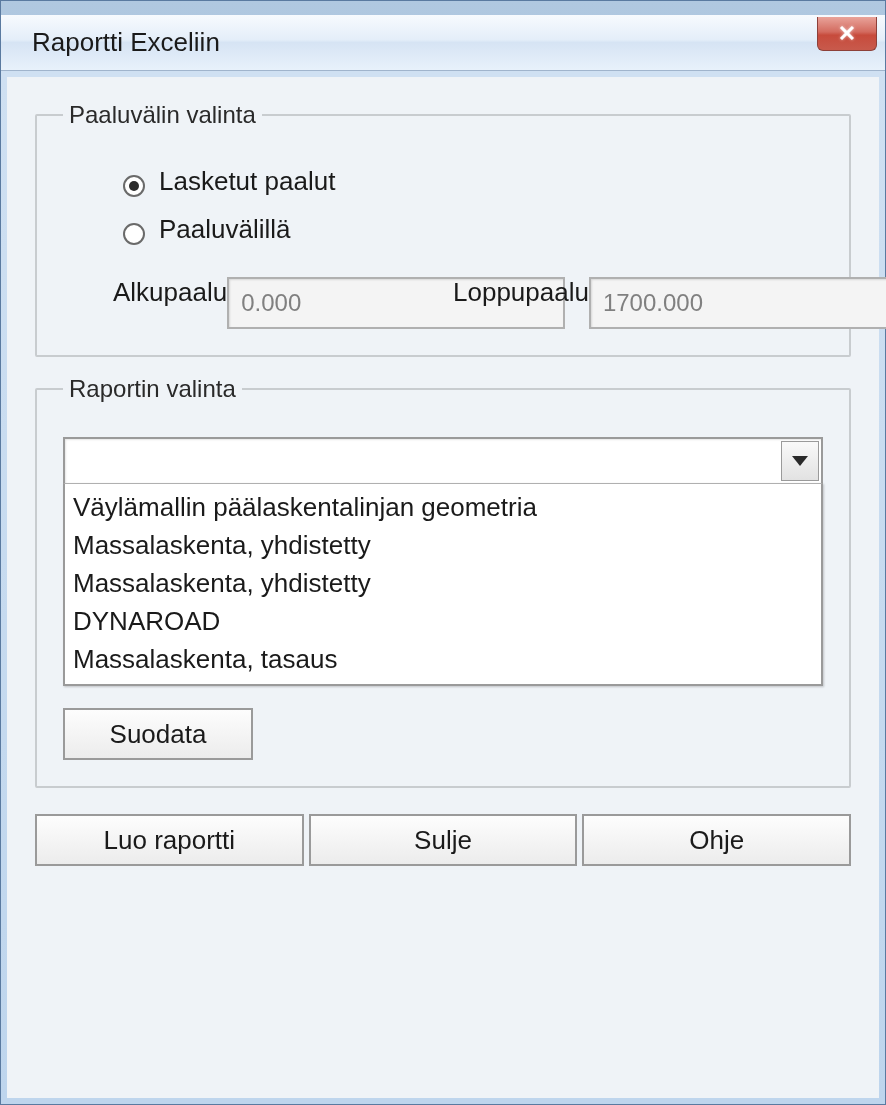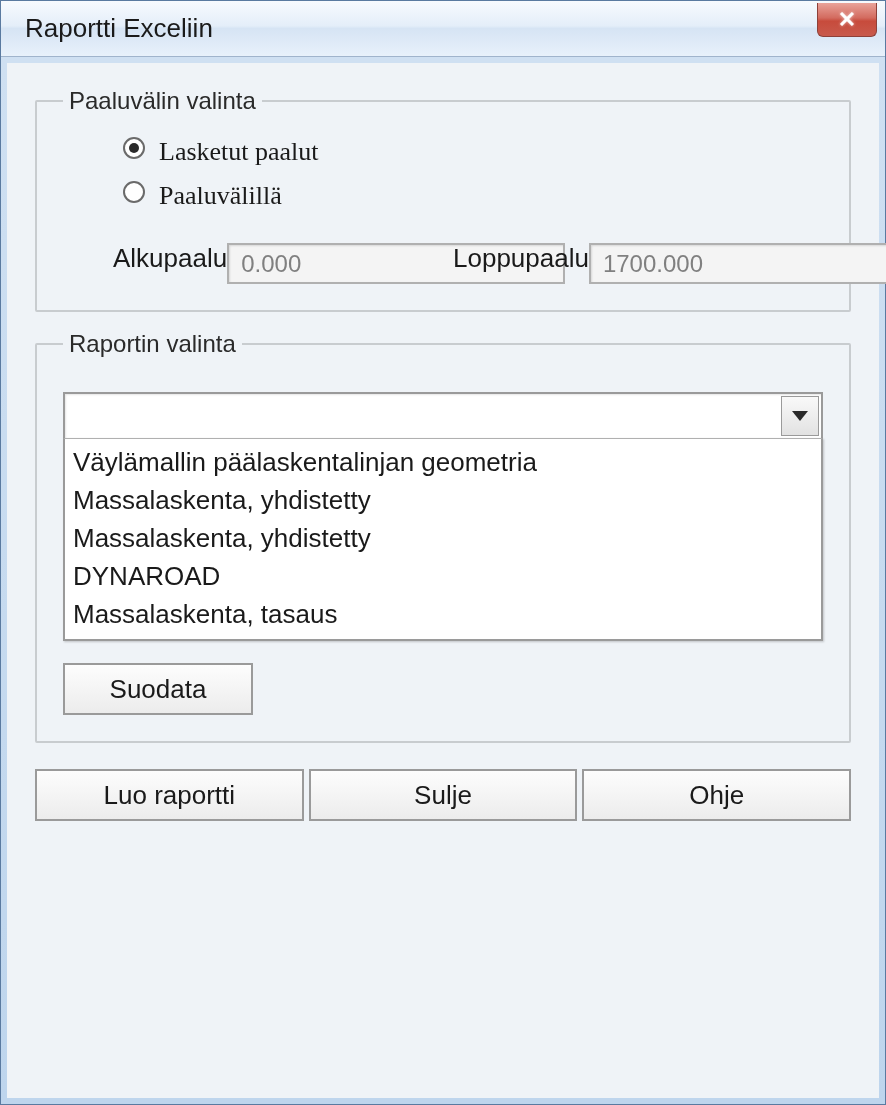--- a/index.html
+++ b/index.html
@@ -18,22 +18,23 @@
       display: flex;
       flex-direction: column;
       border: 1px solid #5a7aa0;
     }
     .titlebar {
       height: 56px;
       background: linear-gradient(180deg, #f7fafe 0%, #e4eef9 45%, #d6e4f4 50%, #e8f1fb 100%);
       border-bottom: 1px solid #a0b4cc;
       display: flex;
       align-items: center;
-      padding-left: 24px;
+      padding-left: 31px;
       position: relative;
+      margin-top: 14px;
     }
     .titlebar-title {
       font-size: 26px;
       color: #1a1a1a;
     }
     .close-btn {
       position: absolute;
       right: 8px;
       top: 2px;
       width: 60px;
@@ -69,23 +70,22 @@
       padding: 20px 26px 26px 26px;
       background: #eff3f7;
     }
     fieldset.groupbox legend {
       font-size: 24px;
       color: #2a2a2a;
       padding: 0 6px;
     }
     .radio-row {
       display: flex;
-      align-items: flex-start;
-      margin: 2px 0 14px 60px;
-      font-family: Liberation Serif, serif;
+      align-items: flex-end;
+      margin: 17px 0 14px 60px;
     }
     .radio-outer {
       width: 22px;
       height: 22px;
       border: 2px solid #6a6a6a;
       border-radius: 50%;
       background: #fff;
       margin-right: 14px;
       display: flex;
       align-items: center;
@@ -111,21 +111,21 @@
       display: flex;
       flex-direction: row;
       width: 260px;
     }
     .input-label {
       font-size: 26px;
       color: #1a1a1a;
       margin-bottom: 10px;
     }
     .num-input {
-      height: 41px;
+      height: 52px;
       border: 2px solid #b0b0b0;
       background: #f4f4f4;
       font-size: 24px;
       color: #808080;
       padding: 0 12px;
       box-shadow: inset 1px 1px 2px rgba(0,0,0,0.12);
     }
     .combo-wrap {
       position: relative;
       margin: 14px 0 0 0;

